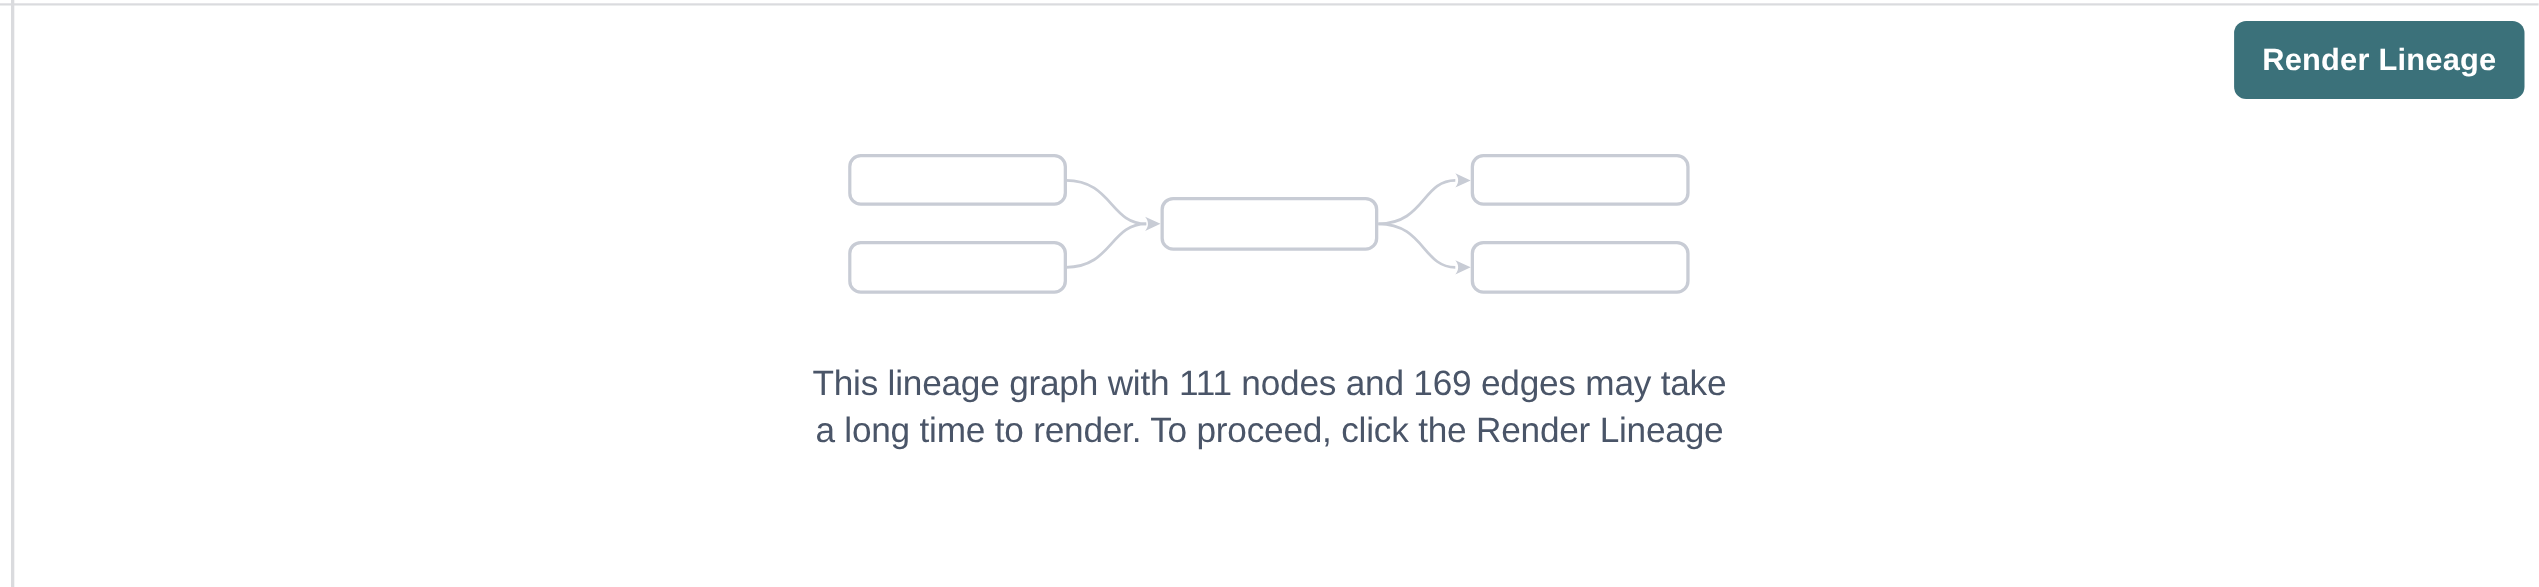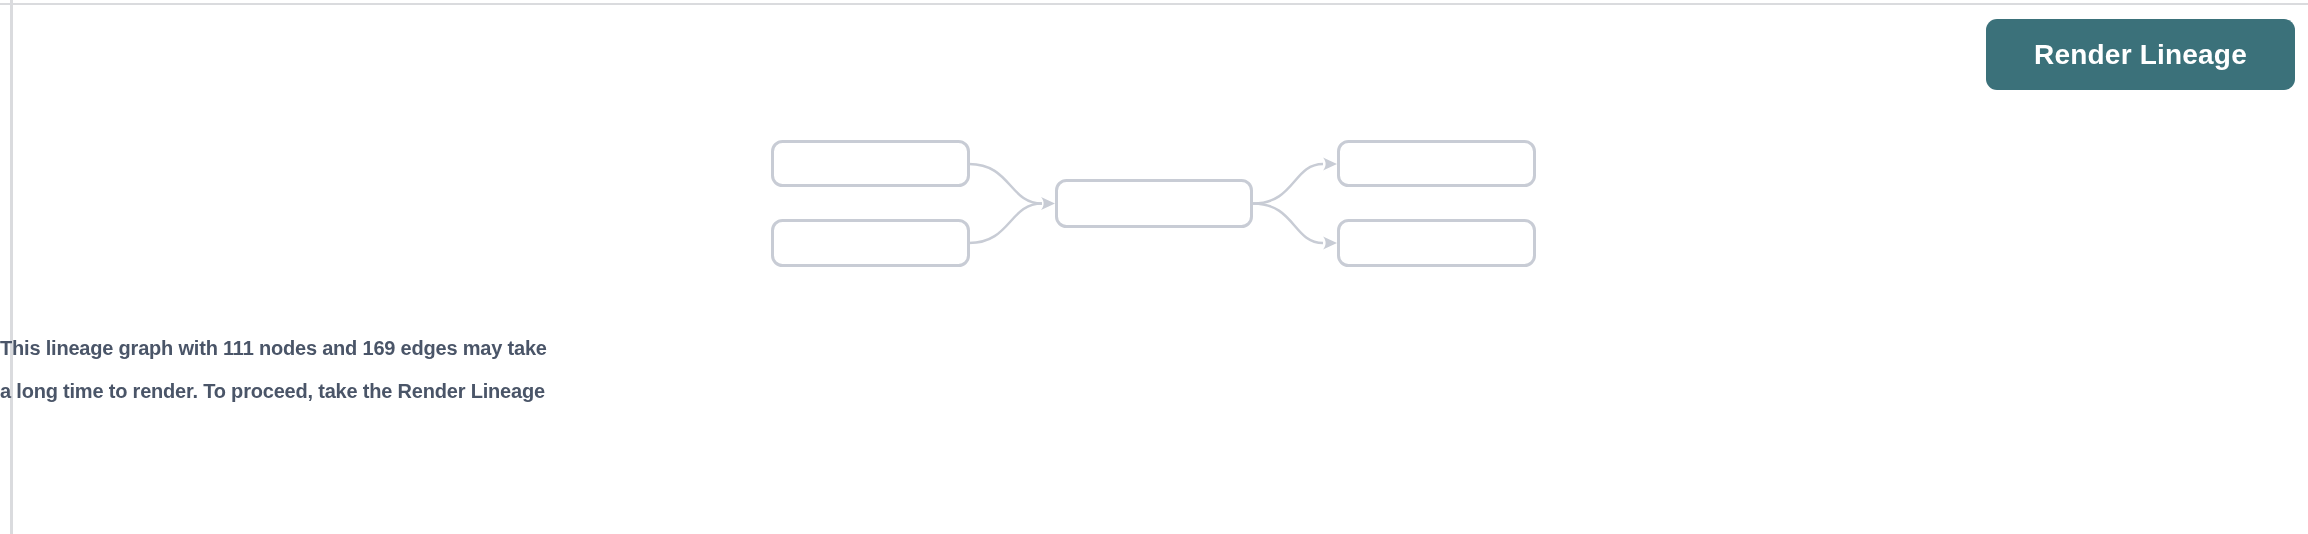--- a/index.html
+++ b/index.html
@@ -27,21 +27,21 @@
   .left-border {
     position: absolute;
     left: 10px; top: 0; bottom: 0;
     width: 3px;
     background: var(--panel-border);
   }
   .render-btn {
     position: absolute;
     top: 19px;
     right: 13px;
-    width: 309px;
+    width: 264px;
     height: 71px;
     background: var(--accent-teal);
     color: var(--button-text);
     border: none;
     border-radius: 11px;
     font-family: "Liberation Sans", sans-serif;
     font-size: 28px;
     font-weight: 700;
     letter-spacing: 0.2px;
     cursor: pointer;
@@ -52,25 +52,25 @@
     left: 50%;
     margin-left: -383px;
     width: 766px;
     height: 129px;
   }
   .message {
     position: absolute;
     top: 327px;
     left: 0;
     right: 0;
-    text-align: left;
+    text-align: center;
     color: var(--message-text);
-    font-size: 20px;
+    font-size: 32px;
     line-height: 43px;
-    font-weight: 700;
+    font-weight: 400;
     letter-spacing: -0.2px;
   }
   .message div { white-space: nowrap; }
 </style>
 </head>
 <body>
 
 <div class="page">
 
   <div class="top-border"></div>
@@ -94,16 +94,16 @@
       <rect x="1.5" y="2.5" width="196" height="44" rx="10"></rect>
       <rect x="1.5" y="81.5" width="196" height="45" rx="10"></rect>
       <rect x="285.5" y="41.5" width="195" height="46" rx="10"></rect>
       <rect x="567.5" y="2.5" width="196" height="44" rx="10"></rect>
       <rect x="567.5" y="81.5" width="196" height="45" rx="10"></rect>
     </g>
   </svg>
 
   <div class="message">
     <div>This lineage graph with 111 nodes and 169 edges may take</div>
-    <div>a long time to render. To proceed, take the Render Lineage</div>
+    <div>a long time to render. To proceed, click the Render Lineage</div>
   </div>
 
 </div>
 
 </body></html>

